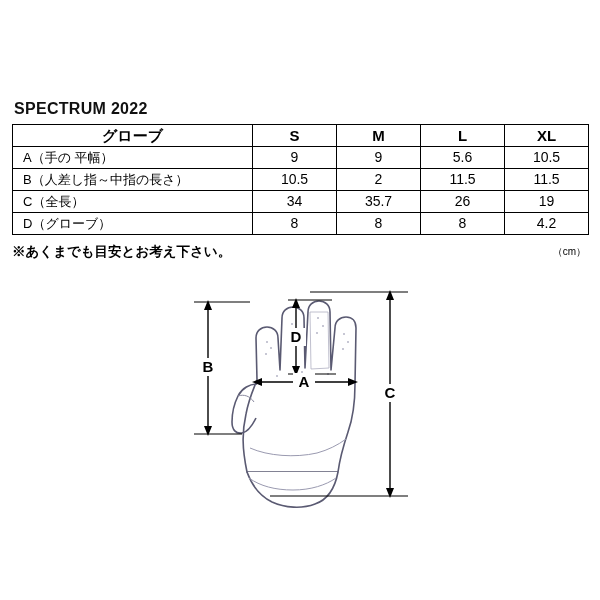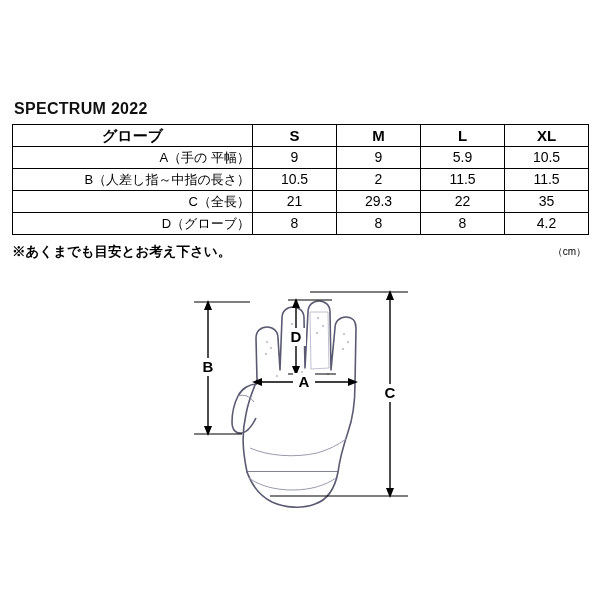--- a/index.html
+++ b/index.html
@@ -52,22 +52,22 @@
   }
   table.size-table thead th {
     font-weight: bold;
     font-size: 15px;
   }
   table.size-table thead th.head-label {
     font-size: 15px;
     font-weight: bold;
   }
   table.size-table td.row-label {
-    text-align: right;
-    padding-left: 18px;
+    text-align: left;
+    padding-left: 10px;
     font-size: 13px;
   }
   col.c-label { width: 240px; }
   col.c-size { width: 84px; }
   .note {
     position: absolute;
     left: 12px;
     top: 243px;
     font-size: 13.5px;
     font-weight: bold;
@@ -120,36 +120,36 @@
         <th>M</th>
         <th>L</th>
         <th>XL</th>
       </tr>
     </thead>
     <tbody>
       <tr>
         <td class="row-label">A（手の 平幅）</td>
         <td>9</td>
         <td>9</td>
-        <td>5.9</td>
+        <td>5.6</td>
         <td>10.5</td>
       </tr>
       <tr>
         <td class="row-label">B（人差し指～中指の長さ）</td>
         <td>10.5</td>
         <td>2</td>
         <td>11.5</td>
         <td>11.5</td>
       </tr>
       <tr>
         <td class="row-label">C（全長）</td>
-        <td>21</td>
-        <td>29.3</td>
-        <td>22</td>
-        <td>35</td>
+        <td>34</td>
+        <td>35.7</td>
+        <td>26</td>
+        <td>19</td>
       </tr>
       <tr>
         <td class="row-label">D（グローブ）</td>
         <td>8</td>
         <td>8</td>
         <td>8</td>
         <td>4.2</td>
       </tr>
     </tbody>
   </table>

